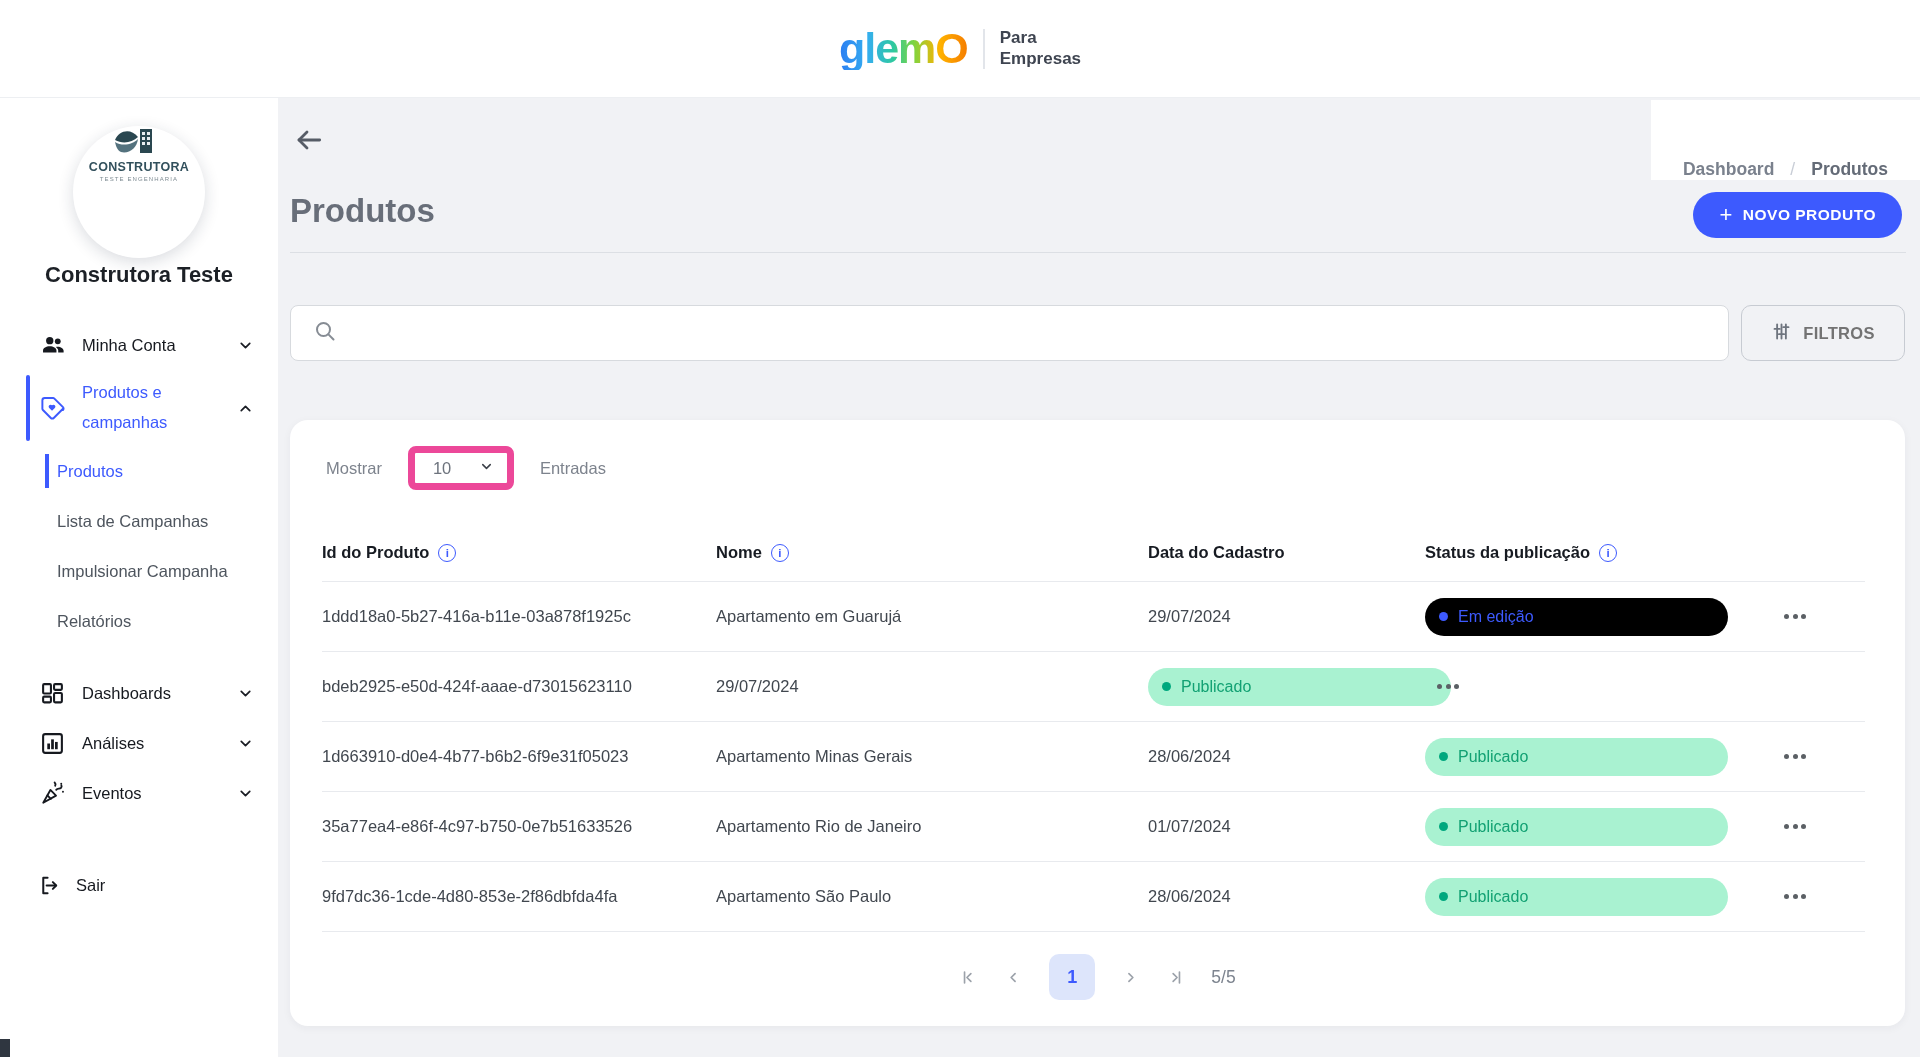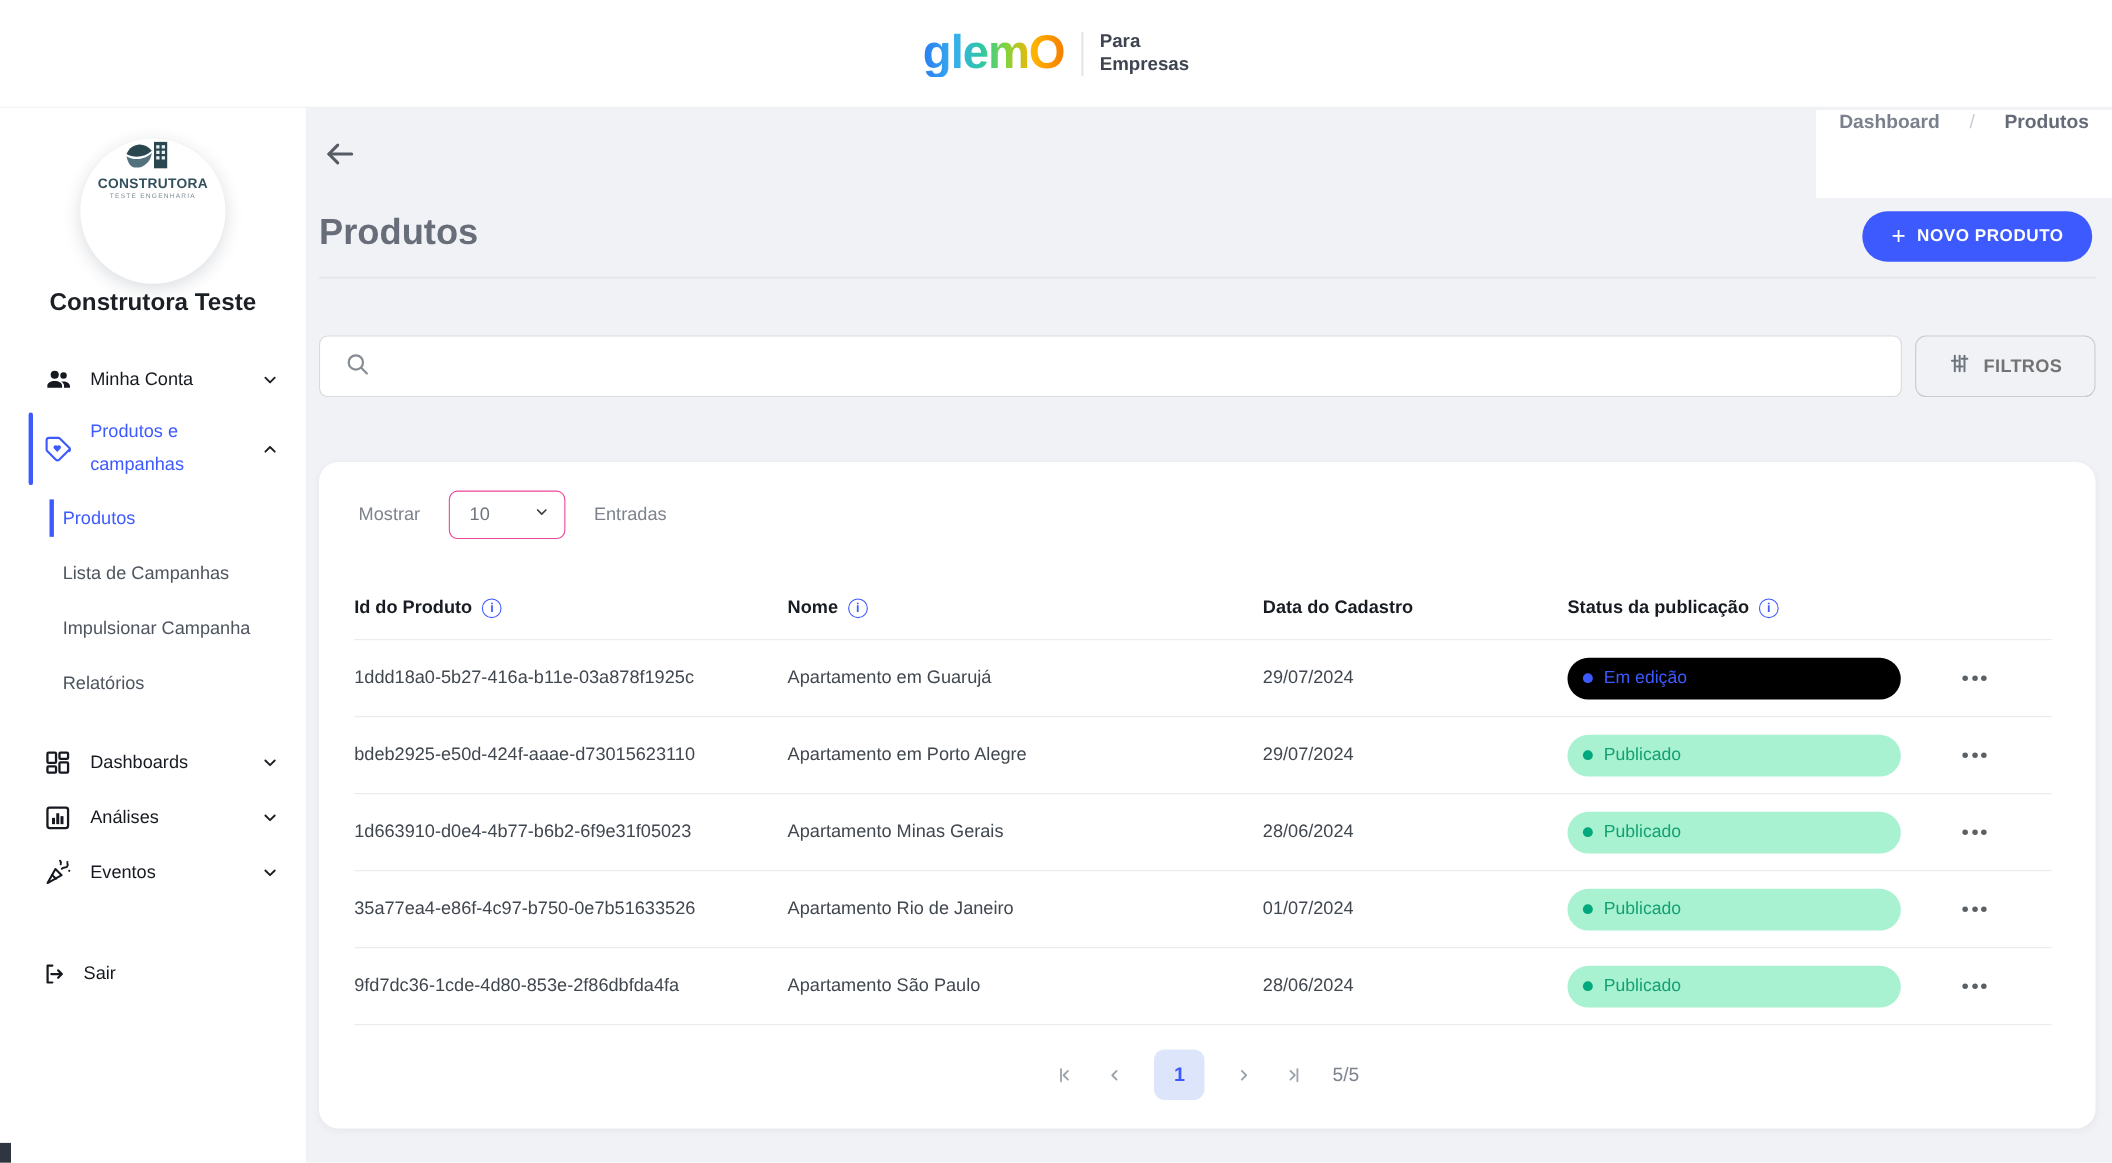--- a/index.html
+++ b/index.html
@@ -52,21 +52,21 @@
   .subnav-item.active { color:#3d5afe; }
   .subnav-item.active::before { content:""; position:absolute; left:45px; top:8px; bottom:8px; width:3.5px; background:#3d5afe; }
   .nav-gap { height:22px; }
   .nav-item.logout { margin-top:42px; padding-left:38px; }
   .nav-item.logout .nicon { margin-right:14px; width:24px; }
 
   
   main { flex:1; background:#f1f2f5; position:relative; }
   .breadcrumb-box {
     position:absolute; top:2px; right:0; width:269px; height:80px; background:#fff;
-    display:flex; align-items:flex-start; justify-content:center; gap:27px;
+    display:flex; align-items:flex-end; justify-content:center; gap:16px;
     font-size:17.5px; font-weight:700; color:#7a818d;
   }
   .crumb-current { color:#61687:#646b77; color:#646b77; }
   .crumb-sep { color:#c8cdd6; font-weight:400; }
   .back-btn { position:absolute; top:26px; left:14px; width:34px; height:34px; background:transparent; border:none; cursor:pointer; padding:0; }
   .page-title { position:absolute; top:94px; left:12px; margin:0; font-size:33px; font-weight:700; color:#686e79; }
   .novo-btn {
     position:absolute; top:94px; right:18px; height:46px; border:none; cursor:pointer;
     background:#3d5afe; color:#fff; border-radius:23px; padding:0 26px;
     display:flex; align-items:center; gap:10px; font-family:inherit;
@@ -88,21 +88,21 @@
     font-family:inherit; font-size:16.5px; font-weight:700; letter-spacing:.3px; color:#737373;
   }
 
   .card {
     position:absolute; top:322px; left:12px; right:15px; height:606px;
     background:#fff; border-radius:18px; box-shadow:0 2px 8px rgba(30,40,60,.05);
   }
   .show-row { display:flex; align-items:center; gap:26px; padding:26px 0 0 36px; }
   .show-label, .entries-label { font-size:16.5px; color:#7d838d; }
   .page-size {
-    width:106px; height:44px; border:1px solid #ec4899; border-radius:8px; background:#fff; cursor:pointer;
+    width:106px; height:44px; border:7px solid #ec4899; border-radius:8px; background:#fff; cursor:pointer;
     display:flex; align-items:center; justify-content:space-between; padding:0 13px 0 18px;
     font-size:16.5px; color:#6d737d;
   }
 
   .table { margin:34px 40px 0 32px; }
   .thead, .trow { display:grid; grid-template-columns:394px 432px 277px 347px 1fr; align-items:center; }
   .thead { height:58px; border-bottom:1px solid #e8eaee; font-size:16.5px; font-weight:700; color:#171b22; }
   .th { display:flex; align-items:center; gap:9px; }
   .trow { height:70px; border-bottom:1px solid #e8eaee; font-size:16.5px; color:#41474f; }
   .info-badge {
@@ -382,21 +382,20 @@
             </div>
             <button class="dots-btn">
                 <i></i>
                 <i></i>
                 <i></i>
               </button>
           </div>
 
           <div class="trow">
             <div>bdeb2925-e50d-424f-aaae-d73015623110</div>
-            <div>Apartamento em Porto Alegre</div>
             <div>29/07/2024</div>
             <div class="status-badge" data-status="published">
               <span class="dot"></span>
               <span>Publicado</span>
             </div>
             <button class="dots-btn">
                 <i></i>
                 <i></i>
                 <i></i>
               </button>

